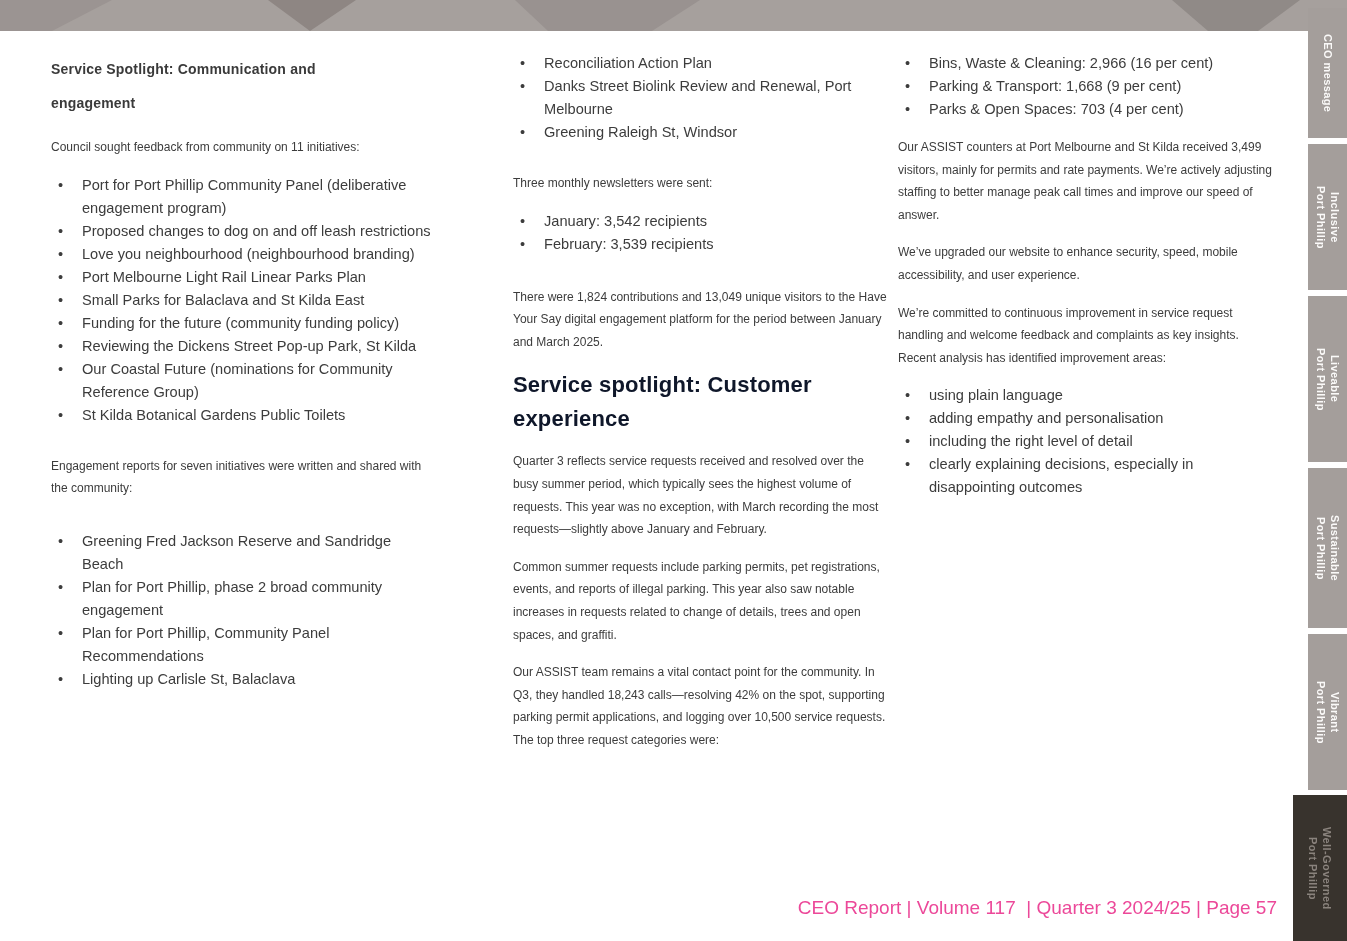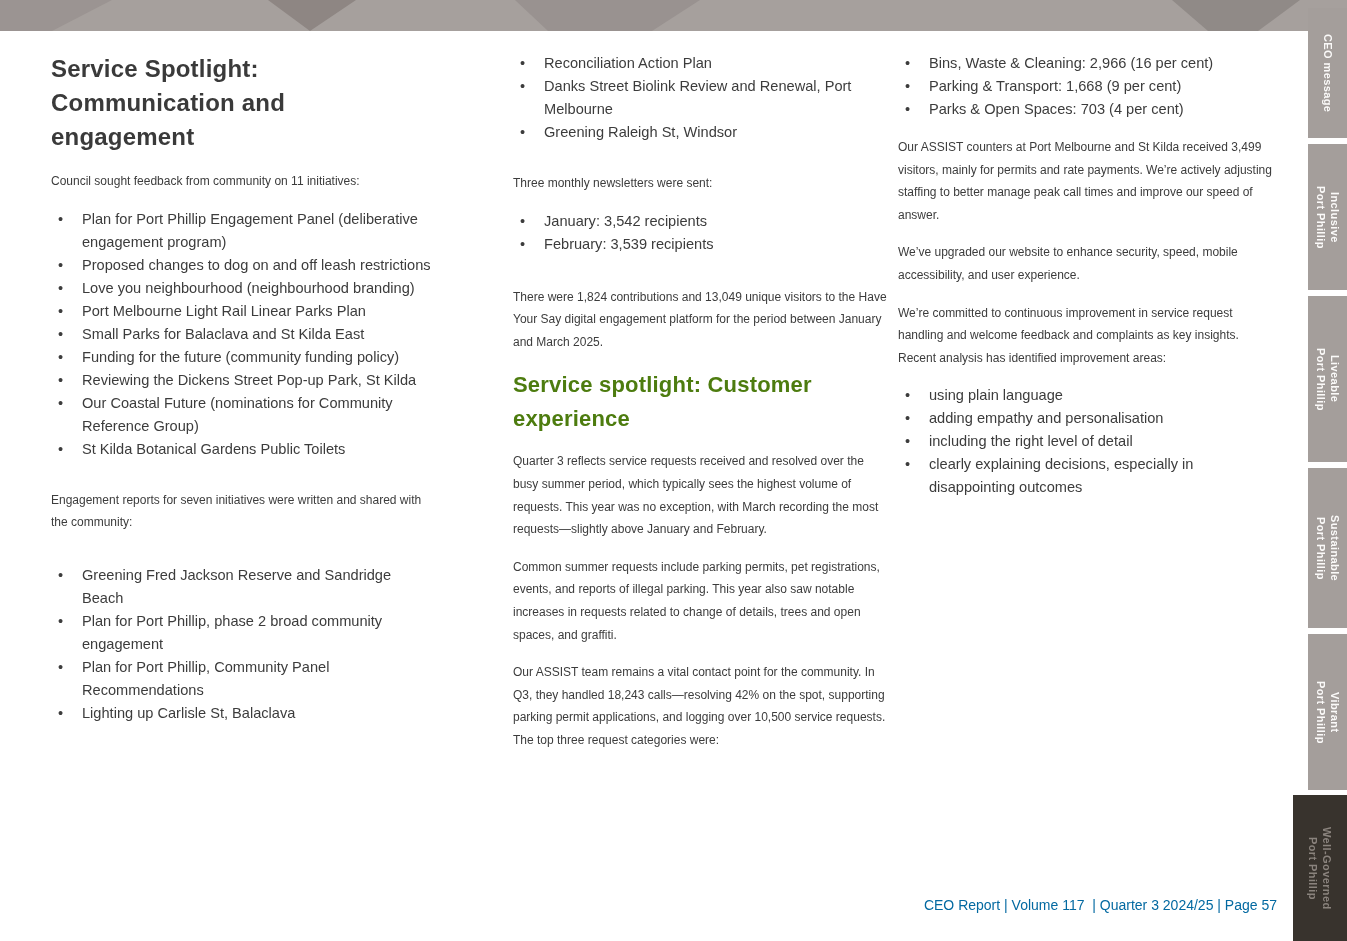--- a/index.html
+++ b/index.html
@@ -11,37 +11,37 @@
   }
   
   .band{position:absolute;top:0;left:0;width:1347px;height:31px;background:#a6a09d;}
   .band svg{display:block;}
   
   .col{position:absolute;top:52px;}
   #col1{left:51px;width:382px;}
   #col2{left:475px;width:374px;margin-left:38px;}
   #col3{left:898px;width:382px;}
   h1.sec-title{
-    font-size:24px;line-height:34px;font-weight:bold;color:#3a3a3a;
+    font-size:14px;line-height:34px;font-weight:bold;color:#3a3a3a;
     margin:0 0 16px 0;max-width:312px;letter-spacing:0.2px;
   }
   h2.sec-title2{
-    font-size:22px;line-height:34px;font-weight:bold;color:#4d7c0f;
+    font-size:22px;line-height:34px;font-weight:bold;color:#0f172a;
     margin:14px 0 14px 0;max-width:356px;letter-spacing:0.2px;
   }
   p{font-size:12px;line-height:22.6px;margin:0 0 15px 0;}
   ul{list-style:none;margin:0 0 15px 0;padding:0;}
   li{position:relative;padding-left:31px;font-size:14.6px;line-height:23px;}
   li::before{content:"\2022";position:absolute;left:7px;top:0;}
   .gap-top{margin-top:28px;}
   .gap-top-lg{margin-top:30px;}
   
   .footer{
     position:absolute;top:897px;right:70px;
-    font-size:14px;color:#0369a1;white-space:pre;
+    font-size:19px;color:#ec4899;white-space:pre;
   }
   
   .tabstrip{position:absolute;top:0;right:0;width:56px;height:941px;}
   .tab{
     position:absolute;right:0;width:39px;background:#a49e9b;color:#fbfaf9;
     display:flex;align-items:center;justify-content:center;cursor:pointer;
   }
   .tab-label{
     writing-mode:vertical-rl;
     font-weight:bold;font-size:11px;letter-spacing:0.4px;
@@ -65,21 +65,21 @@
     <polygon points="268,0 356,0 310,31" fill="#8e8683"></polygon>
     <polygon points="515,0 700,0 652,31 548,31" fill="#999290"></polygon>
     <polygon points="1172,0 1300,0 1258,31 1208,31" fill="#908a87"></polygon>
   </svg>
 </div>
 
 <div class="col" id="col1">
   <h1 class="sec-title">Service Spotlight: Communication and engagement</h1>
   <p>Council sought feedback from community on 11 initiatives:</p>
   <ul>
-    <li>Plan for Port Phillip Engagement Panel (deliberative engagement program)</li>
+    <li>Port for Port Phillip Community Panel (deliberative engagement program)</li>
     <li>Proposed changes to dog on and off leash restrictions</li>
     <li>Love you neighbourhood (neighbourhood branding)</li>
     <li>Port Melbourne Light Rail Linear Parks Plan</li>
     <li>Small Parks for Balaclava and St Kilda East</li>
     <li>Funding for the future (community funding policy)</li>
     <li>Reviewing the Dickens Street Pop-up Park, St Kilda</li>
     <li>Our Coastal Future (nominations for Community Reference Group)</li>
     <li>St Kilda Botanical Gardens Public Toilets</li>
   </ul>
   <p class="gap-top">Engagement reports for seven initiatives were written and shared with the community:</p>

